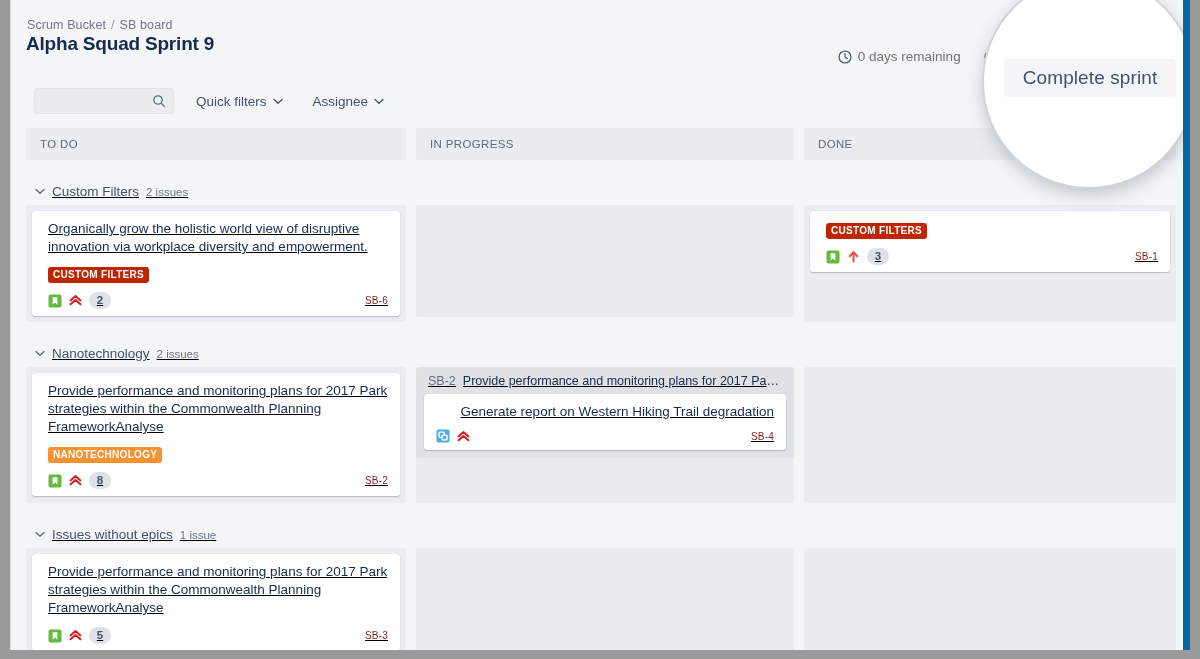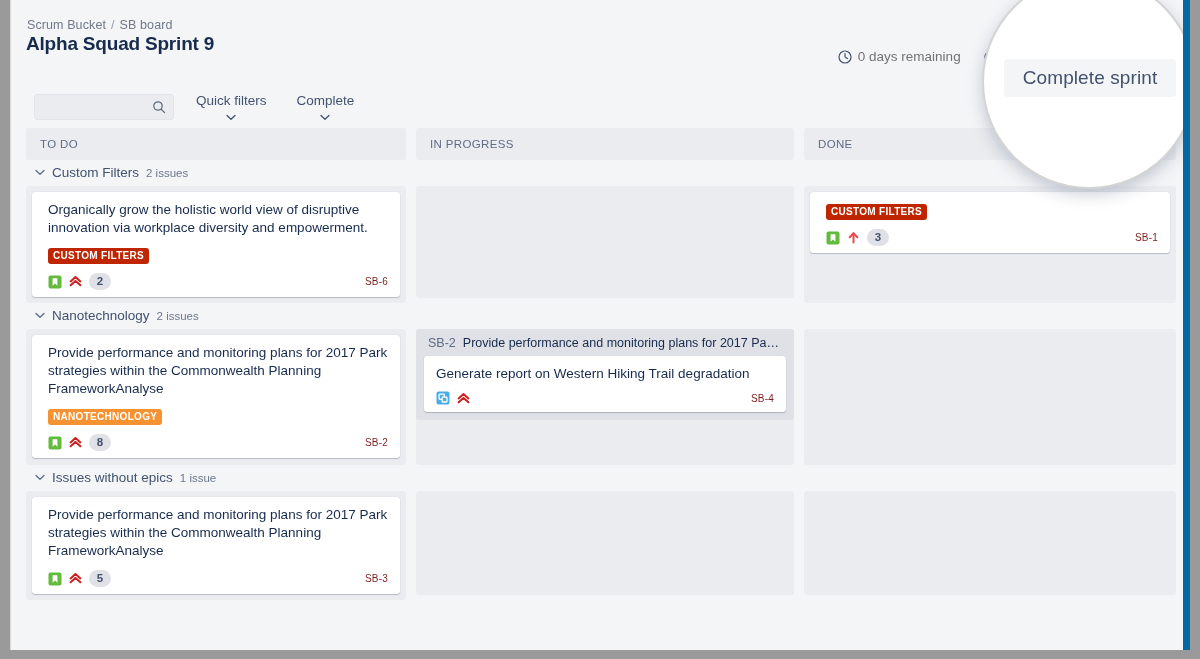--- a/index.html
+++ b/index.html
@@ -135,21 +135,20 @@
     color: #42526e;
     background: transparent;
     border: none;
     padding: 5px 8px;
     border-radius: 3px;
     cursor: pointer;
     display: flex;
     align-items: center;
     gap: 6px;
     font-family: "Liberation Sans", sans-serif;
-    flex-direction: column;
   }
   .chev { display: block; }
 
   
   .board {
     position: absolute;
     left: 15px;
     top: 128px;
     width: 1150px;
   }
@@ -165,21 +164,21 @@
     align-items: center;
     padding-left: 14px;
     font-size: 11.5px;
     letter-spacing: .35px;
     color: #5e6c84;
   }
   .col-head.w1 { width: 380px; }
   .col-head.w2 { width: 378px; }
   .col-head.w3 { width: 372px; }
 
-  .swimlane { margin-top: 5px; }
+  .swimlane { margin-top: 24px; text-decoration: underline; }
   .swim-head {
     display: flex;
     align-items: baseline;
     gap: 7px;
     padding-left: 9px;
     margin-bottom: 6px;
   }
   .swim-caret { align-self: center; display: block; }
   .swim-title {
     font-size: 13.5px;
@@ -272,20 +271,21 @@
   .parent-summary {
     overflow: hidden;
     text-overflow: ellipsis;
     white-space: nowrap;
   }
   .sub-card {
     background: #ffffff;
     border-radius: 3px;
     box-shadow: 0 1px 1px rgba(9,30,66,.22), 0 0 1px rgba(9,30,66,.20);
     padding: 9px 12px 7px 12px;
+    text-align: right;
   }
 
   
   .magnifier {
     position: absolute;
     left: 973px;
     top: -23px;
     width: 210px;
     height: 210px;
     border-radius: 50%;
@@ -342,21 +342,21 @@
           <path d="M9.2 9.2L12.6 12.6" stroke="#5e6c84" stroke-width="1.3" stroke-linecap="round"></path>
         </svg>
       </div>
       <button class="filter-btn">
         <span>Quick filters</span>
         <svg class="chev" width="10" height="7" viewBox="0 0 10 7">
           <path d="M1 1.5L5 5.3L9 1.5" fill="none" stroke="#42526e" stroke-width="1.3" stroke-linecap="round" stroke-linejoin="round"></path>
         </svg>
       </button>
       <button class="filter-btn">
-        <span>Complete</span>
+        <span>Assignee</span>
         <svg class="chev" width="10" height="7" viewBox="0 0 10 7">
           <path d="M1 1.5L5 5.3L9 1.5" fill="none" stroke="#42526e" stroke-width="1.3" stroke-linecap="round" stroke-linejoin="round"></path>
         </svg>
       </button>
     </div>
 
     <div class="board">
 
       <div class="col-headers">
         <div class="col-head w1">TO DO</div>

